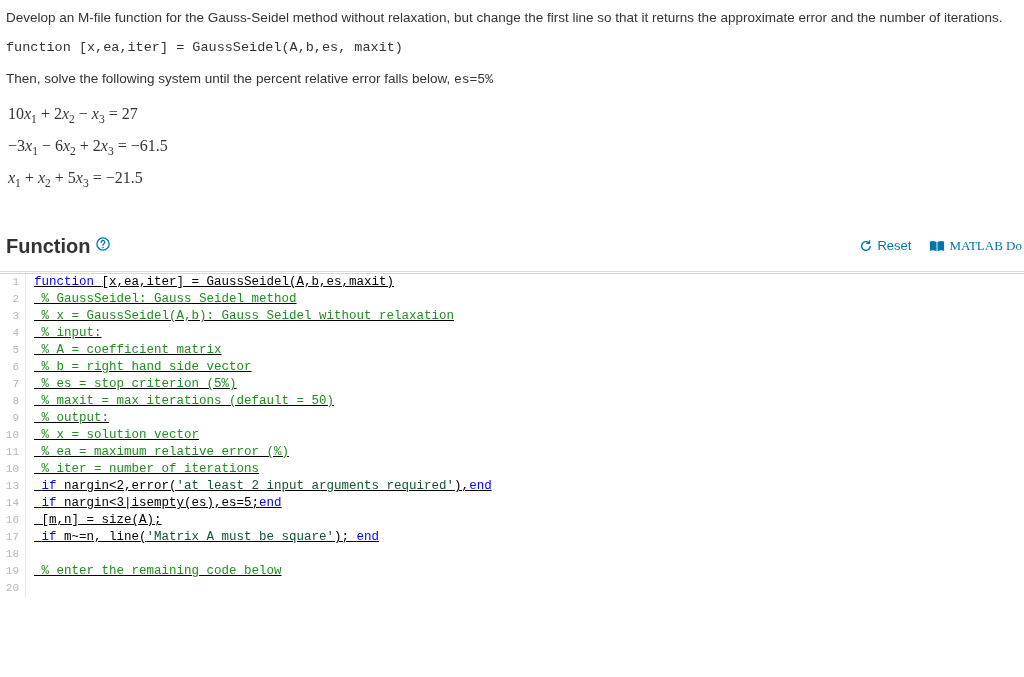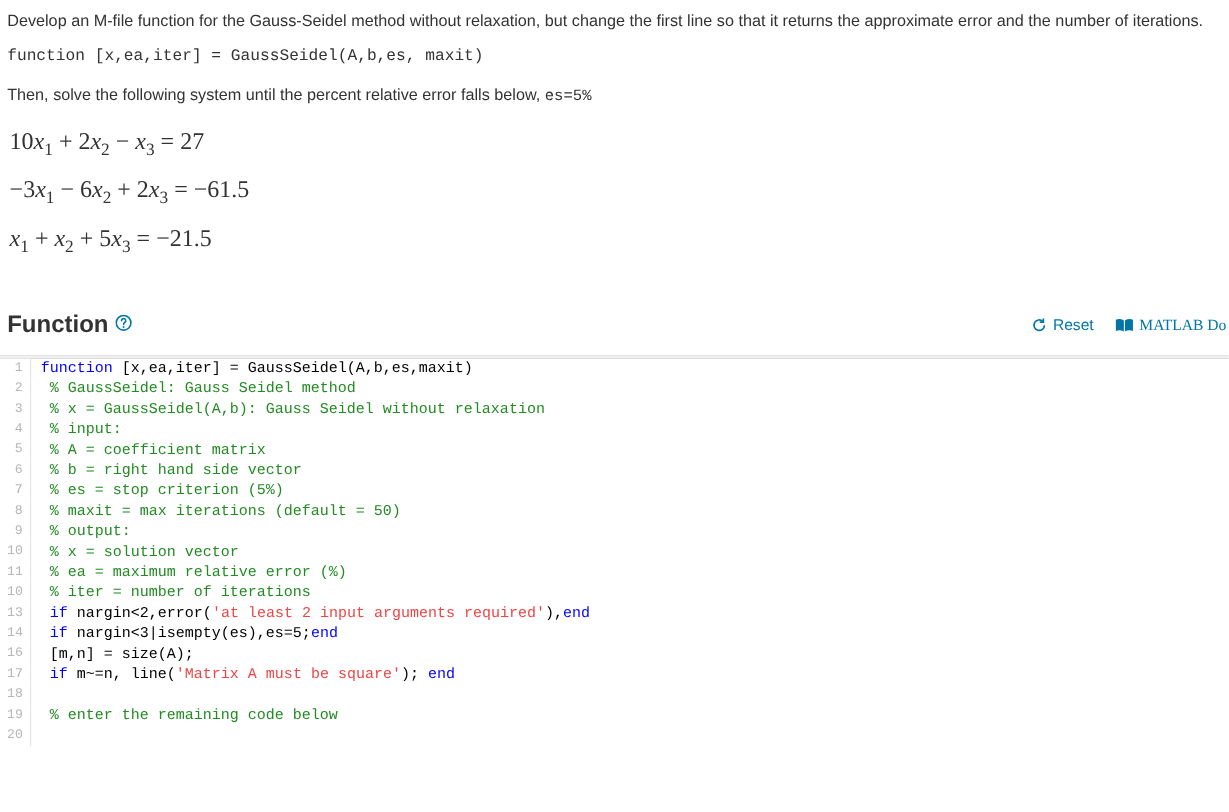--- a/index.html
+++ b/index.html
@@ -20,21 +20,21 @@
     font-size: 13.5px;
     color: #333;
   }
   .mono {
     font-family: Menlo, Consolas, "Courier New", monospace;
     font-size: 13px;
   }
   .equations {
     margin: 10px 0 30px 2px;
     font-family: "Times New Roman", serif;
-    font-size: 20px;
+    font-size: 16px;
     line-height: 1.9;
     color: #333;
   }
   .equations .sub { font-size: 0.72em; vertical-align: sub; }
   .section-header {
     display: flex;
     align-items: center;
     justify-content: space-between;
     padding: 6px 2px 10px 6px;
     border-bottom: 1px solid #ddd;
@@ -99,24 +99,25 @@
     font-size: 11px;
     padding-right: 6px;
     border-right: 1px solid #e6e6e6;
     user-select: none;
     background: #fff;
   }
   .code-cell {
     padding-left: 8px;
     white-space: pre;
     color: #000;
+    text-decoration: underline;
   }
   .kw { color: #0000FF; }
   .com { color: #228B22; }
-  .str { color: #ef4444; }
+  .str { color: #14532d; }
 </style>
 </head>
 <body>
 
 <div class="problem">
   <p>Develop an M-file function for the Gauss-Seidel method without relaxation, but change the first line so that it returns the approximate error and the number of iterations.</p>
   <p class="mono">function [x,ea,iter] = GaussSeidel(A,b,es, maxit)</p>
   <p>
     <span>Then, solve the following system until the percent relative error falls below,  </span><span class="mono">es=5%</span>
   </p>

